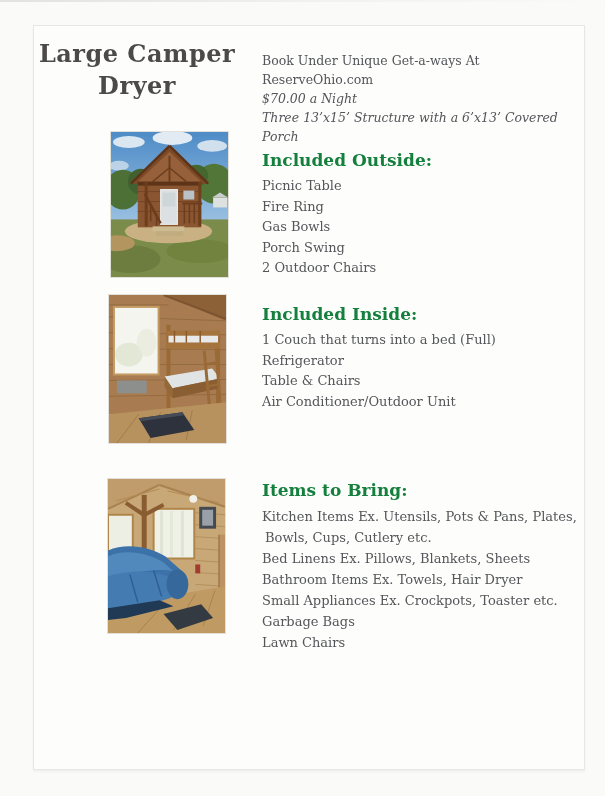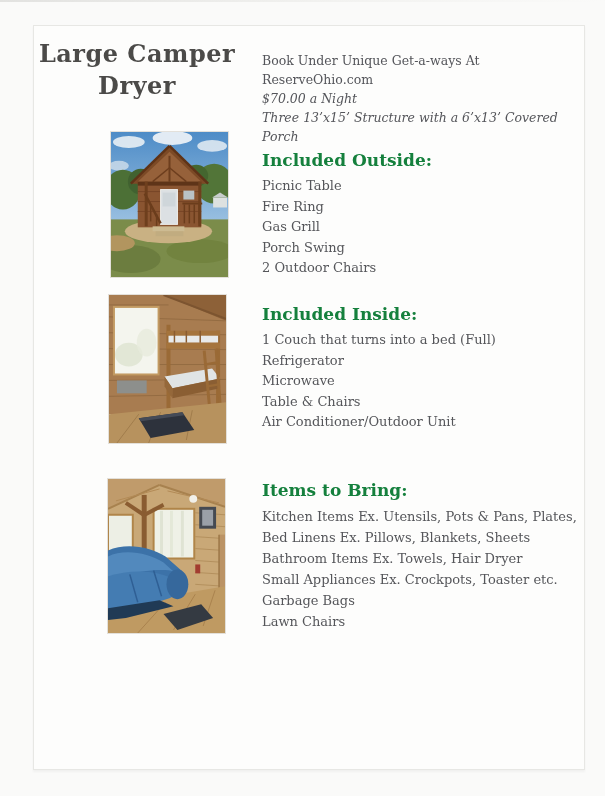--- a/index.html
+++ b/index.html
@@ -248,40 +248,40 @@
 
     <polygon points="56,136 94,126 106,140 70,152" fill="#343a42"></polygon>
   </svg>
 </div>
 
 <div class="section" id="section-outside">
   <h2 class="section-heading">Included Outside:</h2>
   <ul class="item-list">
     <li>Picnic Table</li>
     <li>Fire Ring</li>
-    <li>Gas Grill</li>
+    <li>Gas Bowls</li>
     <li>Porch Swing</li>
     <li>2 Outdoor Chairs</li>
   </ul>
 </div>
 
 <div class="section" id="section-inside">
   <h2 class="section-heading">Included Inside:</h2>
   <ul class="item-list">
     <li>1 Couch that turns into a bed (Full)</li>
     <li>Refrigerator</li>
-    <li>Microwave</li>
     <li>Table &amp; Chairs</li>
     <li>Air Conditioner/Outdoor Unit</li>
   </ul>
 </div>
 
 <div class="section" id="section-bring">
   <h2 class="section-heading">Items to Bring:</h2>
   <ul class="item-list">
     <li>Kitchen Items Ex. Utensils, Pots &amp; Pans, Plates,</li>
+    <li class="continuation">Bowls, Cups, Cutlery etc.</li>
     <li>Bed Linens Ex. Pillows, Blankets, Sheets</li>
     <li>Bathroom Items Ex. Towels, Hair Dryer</li>
     <li>Small Appliances Ex. Crockpots, Toaster etc.</li>
     <li>Garbage Bags</li>
     <li>Lawn Chairs</li>
   </ul>
 </div>
 
 </body></html>

